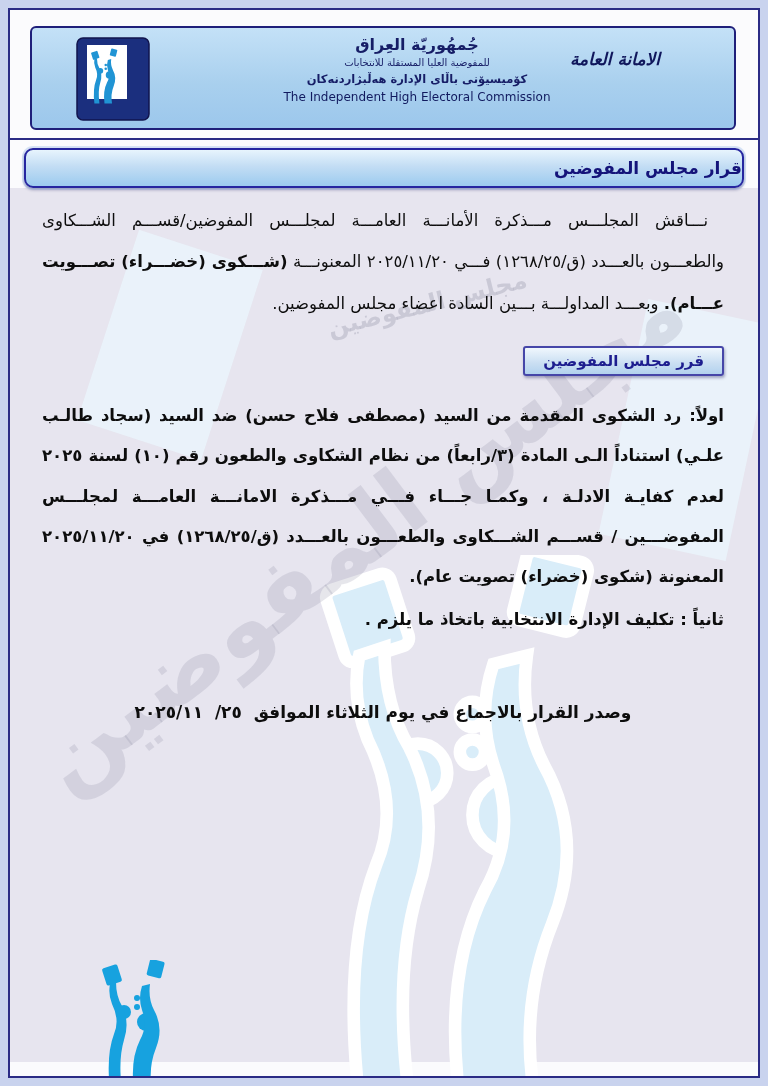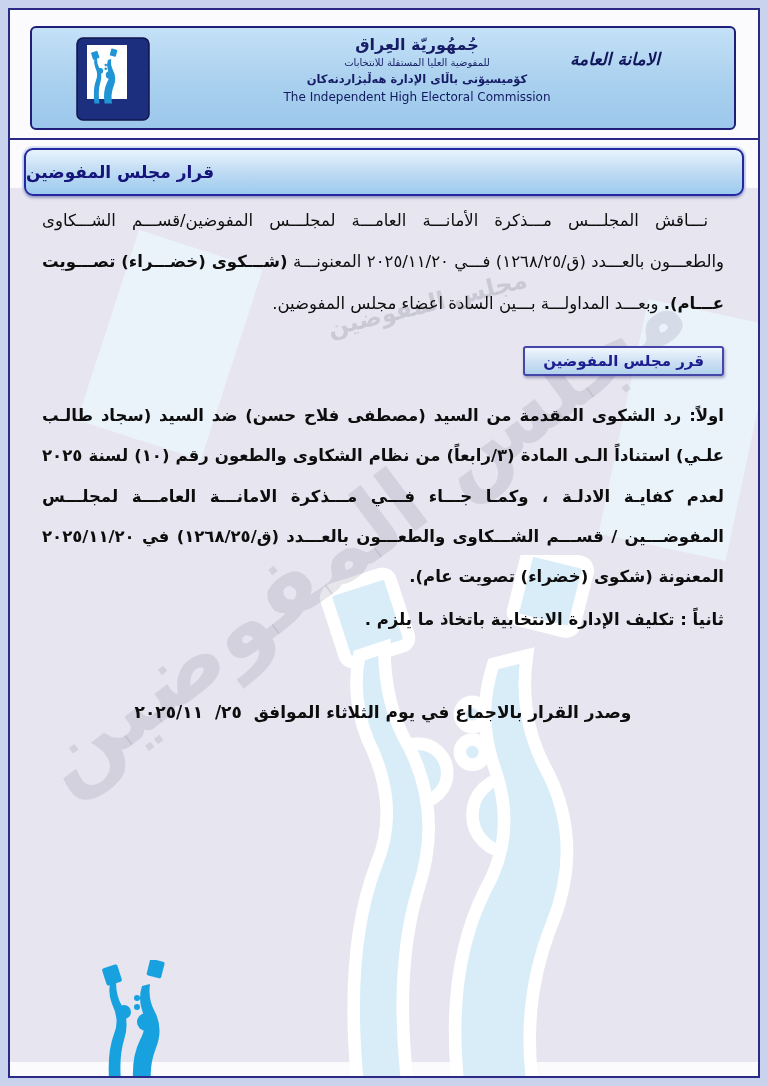--- a/index.html
+++ b/index.html
@@ -60,26 +60,26 @@
   .org-block .l4{font-size:12px;font-weight:normal;line-height:1.4;color:#111a5f;}
   .sec-block{
     position:absolute;right:24px;top:14px;width:190px;text-align:center;
     color:#10175c;font-weight:bold;font-size:17px;line-height:2.1;direction:rtl;font-style:italic;
   }
   .header-divider{
     position:absolute;left:0;right:0;top:128px;height:2px;background:#2b2b85;
   }
   
   .title-bar{
-    position:absolute;left:14px;top:138px;width:720px;height:48px;
+    position:absolute;left:14px;top:138px;width:720px;height:40px;
     box-sizing:border-box;
     border:2px solid #2626a0;border-radius:9px;
     background:linear-gradient(180deg,#e7f4fd 0%,#c3ddf4 45%,#9ccbef 100%);
     box-shadow:0 2px 3px rgba(20,20,90,.35), 0 0 0 2px #d7e3f6;
-    display:flex;align-items:center;justify-content:flex-end;
+    display:flex;align-items:center;justify-content:flex-start;
     color:#14147a;font-weight:bold;font-size:17px;direction:rtl;
   }
   
   .content{
     position:absolute;left:32px;right:34px;top:190px;
     direction:rtl;color:#0d0d0d;
   }
   .para{
     font-size:16.5px;line-height:2.5;text-align:justify;
     margin:0 0 12px 0;text-indent:16px;

